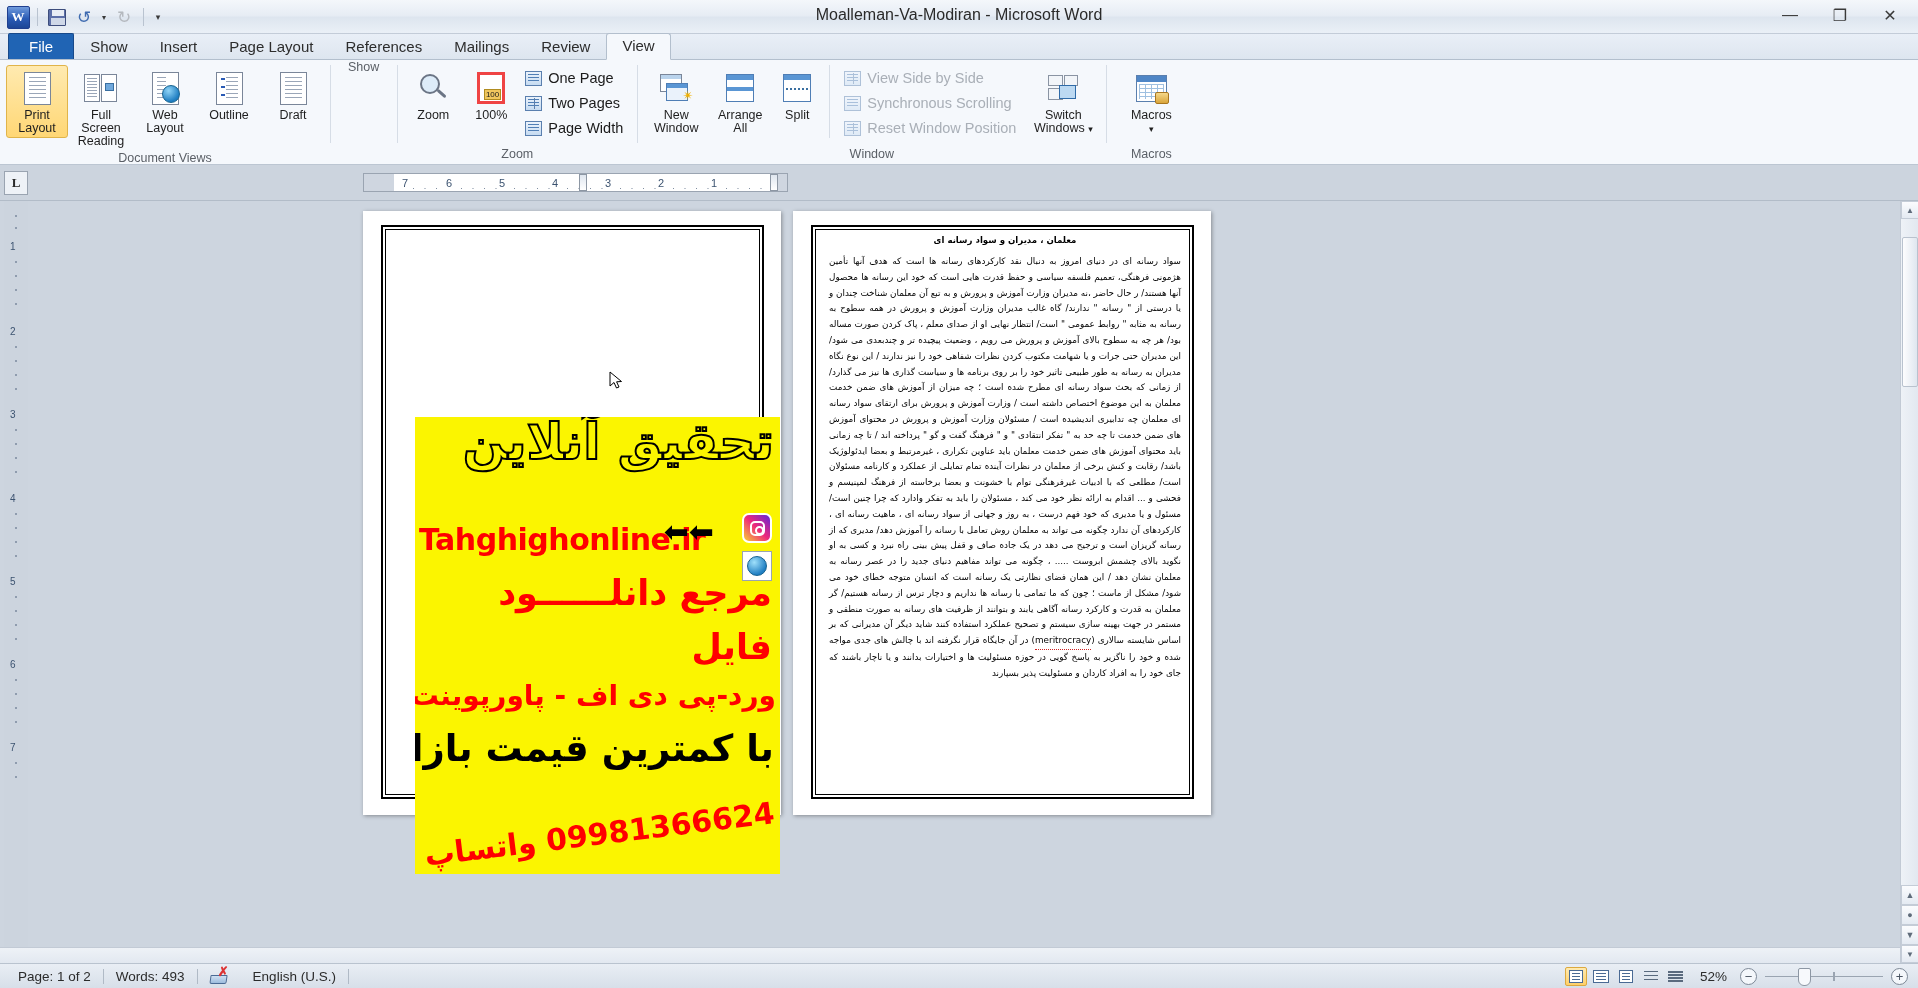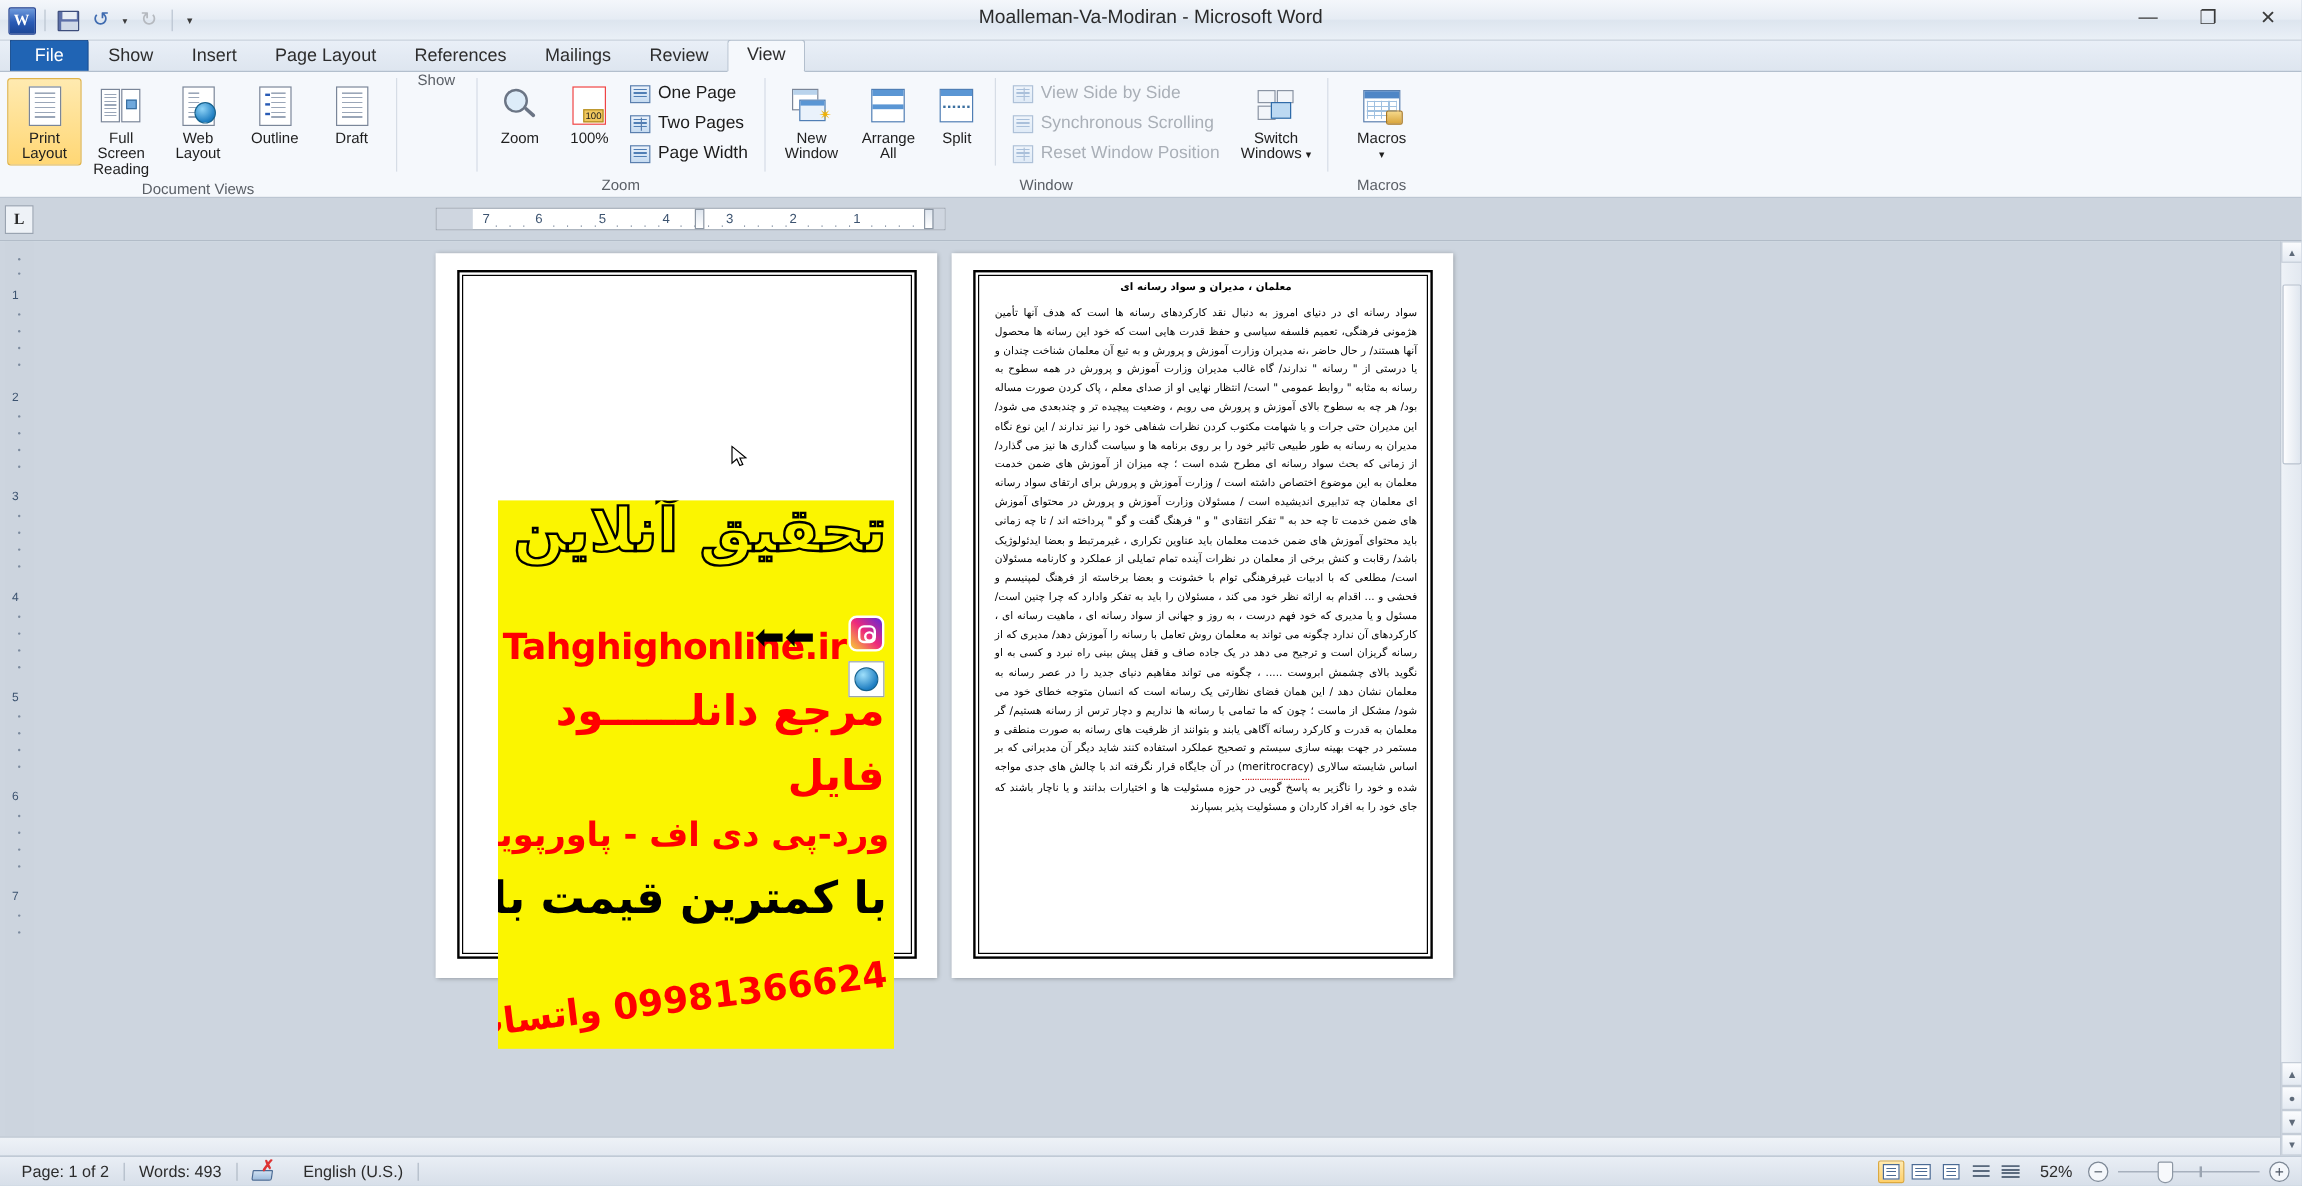--- a/index.html
+++ b/index.html
@@ -83,21 +83,21 @@
 
   .chkrow{ display:flex; align-items:center; gap:7px; padding:2px 4px; font-size:14.5px; cursor:default;}
   .chk{ width:14px; height:14px; border:1px solid #8a94a3; background:#fff; position:relative; border-radius:1px;}
   .chk.on:after{ content:"✓"; position:absolute; left:1px; top:-3px; font-size:13px; color:#333;}
 
   .magn{ width:30px; height:30px; position:relative; }
   .magn .ring{ position:absolute; left:2px; top:1px; width:20px; height:20px; border-radius:50%;
                border:2.5px solid #6b7585; background:rgba(200,225,245,.55); }
   .magn .hd{ position:absolute; left:18px; top:19px; width:11px; height:3px; background:#6b7585;
              transform:rotate(42deg); border-radius:2px;}
-  .pg100{ width:28px; height:32px; background:#fff; border:1px solid #ef4444; position:relative;}
+  .pg100{ width:28px; height:32px; background:#fff; border:3px solid #ef4444; position:relative;}
   .pg100 .num{ position:absolute; right:1px; bottom:1px; font-size:8px; background:#f0c75e;
                border:1px solid #b18c20; padding:0 1px; line-height:9px;}
   .smrow{ display:flex; align-items:center; gap:6px; padding:2px 4px; font-size:14.5px; cursor:default;}
   .smico{ width:17px; height:15px; border:1px solid #5a7fae; background:linear-gradient(180deg,#eaf2fb,#c6dbf1);
           position:relative; flex:0 0 17px;}
   .smico .b{ position:absolute; left:2px; right:2px; top:2px; bottom:2px;
              background:repeating-linear-gradient(180deg,#4f7eb5 0 1px,transparent 1px 3px);}
   .smico.two:after{ content:""; position:absolute; left:50%; top:1px; bottom:1px; width:1px; background:#5a7fae;}
 
   .newin{ width:32px; height:28px; position:relative;}
@@ -151,21 +151,21 @@
 
   .pages{ position:absolute; left:0; right:18px; top:0; bottom:0; }
   .page{ position:absolute; background:#ffffff; box-shadow:1px 1px 4px rgba(0,0,0,.35); }
   .page1{ left:363px; top:10px; width:418px; height:604px; }
   .page2{ left:793px; top:10px; width:418px; height:604px; }
 
   .pborder-outer{ position:absolute; left:18px; top:14px; right:17px; bottom:16px; border:2px solid #000;}
   .pborder-inner{ position:absolute; left:2px; top:2px; right:2px; bottom:2px; border:1px solid #000;}
 
   
-  .ad{ position:absolute; left:52px; top:206px; width:330px; height:457px; background:#fbf500; overflow:hidden;}
+  .ad{ position:absolute; left:52px; top:206px; width:365px; height:457px; background:#fbf500; overflow:hidden;}
   .ad .l1{ position:absolute; right:6px; top:-4px; width:100%; text-align:right; direction:rtl;
        font-size:50px; font-weight:bold; color:#fbf500;
        -webkit-text-stroke:2px #000; font-family:"DejaVu Sans",sans-serif; white-space:nowrap; }
   .ad .site{ position:absolute; left:4px; top:105px; font-size:30px; font-weight:bold; color:#ff0000;
        font-family:"DejaVu Sans",sans-serif; letter-spacing:-.5px;}
   .ad .l3{ position:absolute; right:8px; top:156px; font-size:35px; font-weight:bold; color:#ff0000;
        direction:rtl; font-family:"DejaVu Sans",sans-serif; white-space:nowrap;margin-left:36px;}
   .ad .l4{ position:absolute; right:8px; top:210px; font-size:35px; font-weight:bold; color:#ff0000;
        direction:rtl; font-family:"DejaVu Sans",sans-serif;}
   .ad .l5{ position:absolute; right:4px; top:262px; font-size:28px; font-weight:bold; color:#ff0000;

